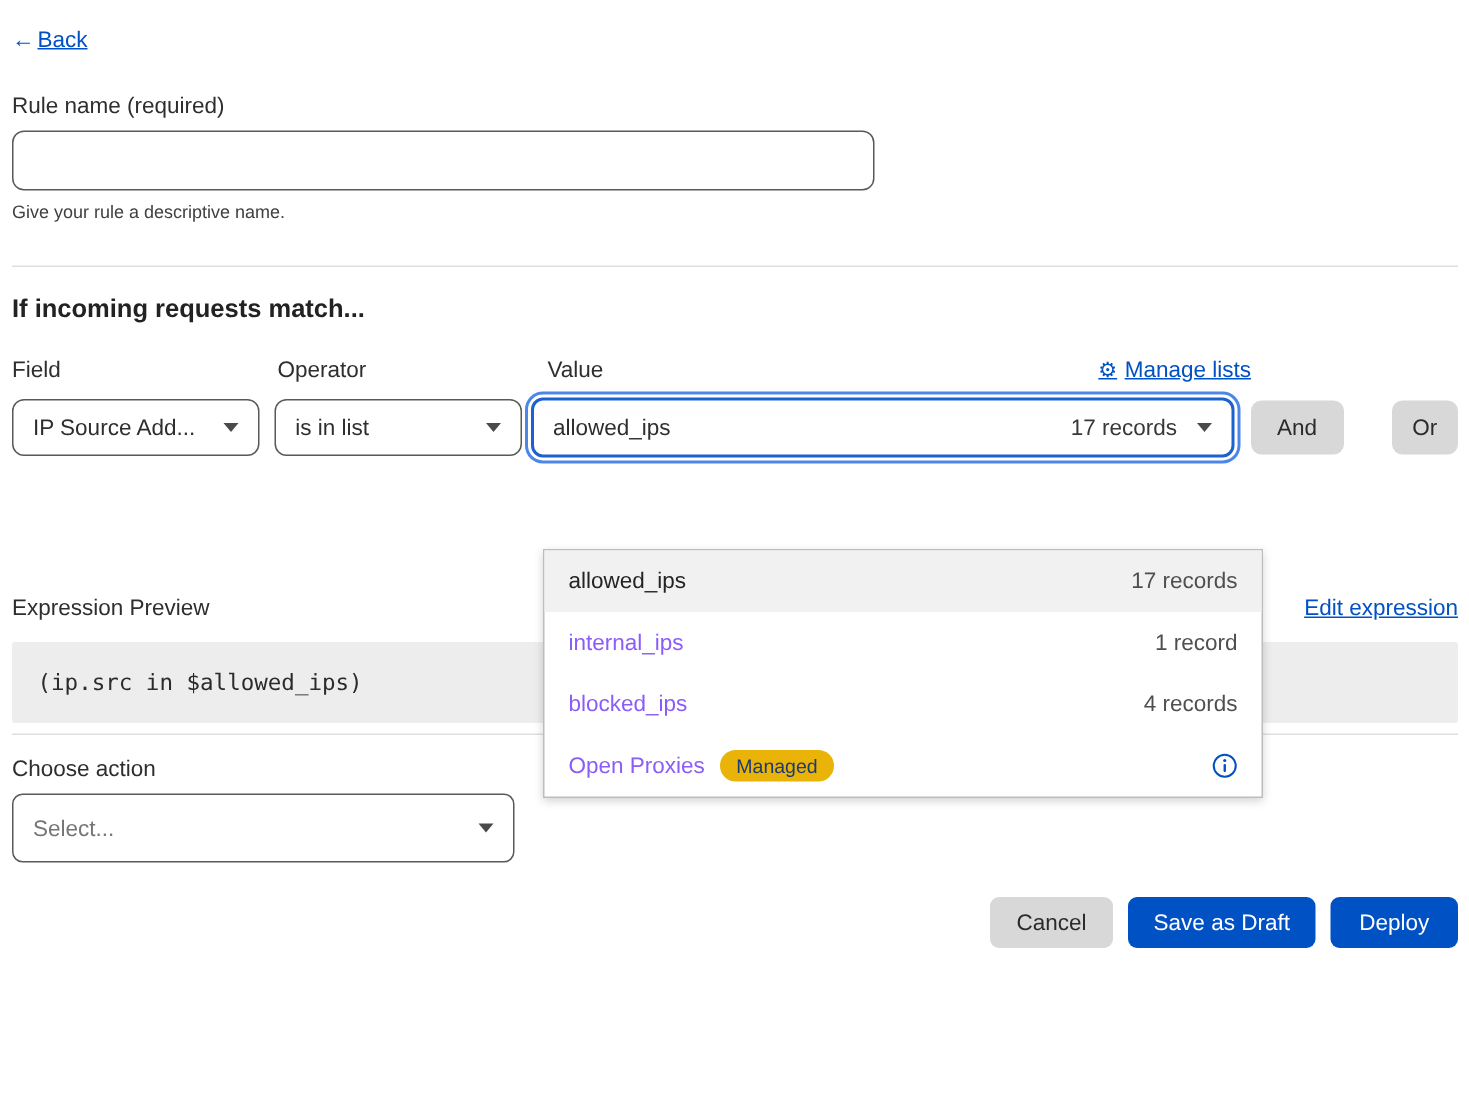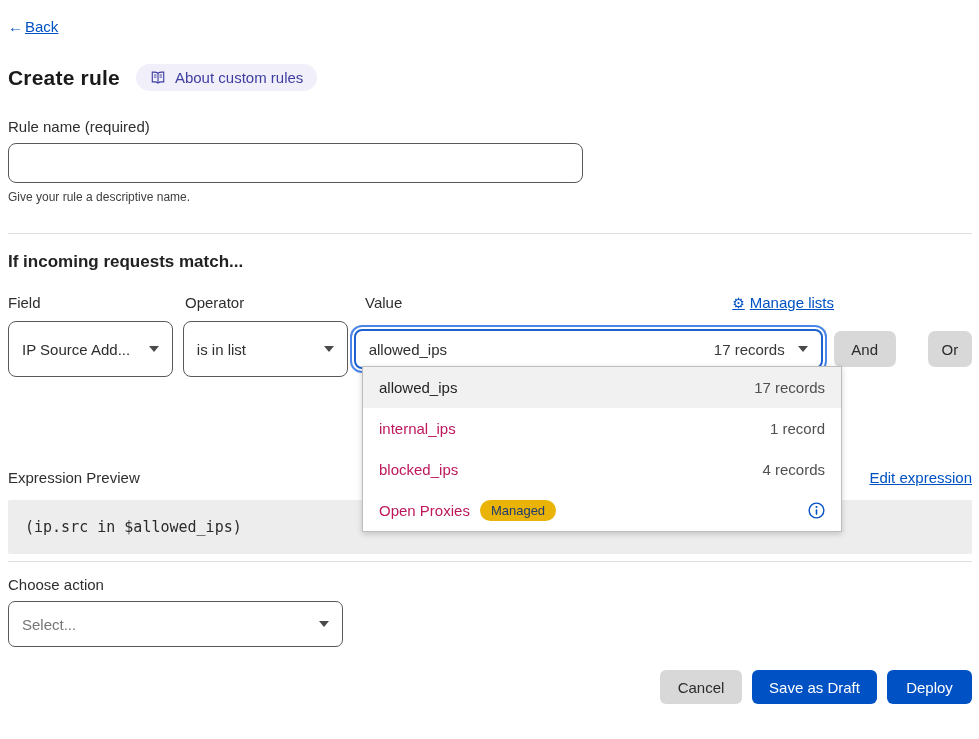--- a/index.html
+++ b/index.html
@@ -51,21 +51,21 @@
   .col-2 { width: 167px; margin-left: 10px; }
   .col-3 { width: 476px; margin-left: 6px; }
   .col-3-labels { display: flex; justify-content: space-between; align-items: flex-end; padding-left: 7px; }
   .manage-lists { font-size: 15px; display: inline-flex; align-items: center; gap: 5px; }
   .manage-lists .gear { text-decoration: none; font-size: 14px; color: #0051c3; }
 
   .cols-row { margin-top: 10px; display: flex; align-items: center; }
 
   .select {
     display: flex; align-items: center; justify-content: space-between;
-    height: 56px; padding: 0 13px;
+    height: 38px; padding: 0 13px;
     border: 1px solid #595959; border-radius: 8px;
     background: #fff; font-size: 15px; color: #2e2e2e; cursor: pointer;
   }
   .caret {
     width: 0; height: 0; flex: none;
     border-left: 5px solid transparent; border-right: 5px solid transparent;
     border-top: 6px solid #4a4a4a;
   }
   .select .txt { white-space: nowrap; overflow: hidden; text-overflow: ellipsis; }
 
@@ -92,21 +92,21 @@
   .dropdown-panel {
     position: absolute; left: 362px; top: 366px; width: 480px;
     background: #ffffff; border: 1px solid #bdbdbd;
     box-shadow: 0 2px 6px rgba(0,0,0,0.18);
     z-index: 10;
   }
   .dd-row {
     height: 41px; display: flex; align-items: center; justify-content: space-between;
     padding: 0 16px; font-size: 15px; cursor: pointer;
   }
-  .dd-row .name { color: #be185d; }
+  .dd-row .name { color: #8b5cf6; }
   .dd-row .detail { color: #4f4f4f; }
   .dd-row.selected { background: #f1f1f1; }
   .dd-row.selected .name { color: #242424; }
   .dd-left { display: flex; align-items: center; gap: 10px; }
   .managed-badge {
     background: #eab308; color: #1e3a6e; font-size: 13px;
     padding: 3px 11px; border-radius: 11px;
   }
   .info-icon { display: inline-flex; cursor: pointer; }
 
@@ -148,36 +148,20 @@
 <body>
 
 <div class="page">
 
   
   <div class="back-row">
     <a><span class="arrow">←</span><span>Back</span></a>
   </div>
 
   
-  <div class="title-row">
-    <h1 class="page-title">Create rule</h1>
-    <span class="about-badge">
-      <span>
-        <svg width="16" height="15" viewBox="0 0 16 16" fill="none">
-          <path d="M8 3.4C7 2.6 5.7 2.2 4.1 2.2H1.9v10.5h2.2c1.6 0 2.9.4 3.9 1.2 1-.8 2.3-1.2 3.9-1.2h2.2V2.2h-2.2C10.3 2.2 9 2.6 8 3.4z" stroke="#3f3da0" stroke-width="1.2"></path>
-          <line x1="8" y1="3.6" x2="8" y2="13.6" stroke="#3f3da0" stroke-width="1.2"></line>
-          <line x1="3.6" y1="5.4" x2="6.4" y2="5.4" stroke="#3f3da0" stroke-width="1"></line>
-          <line x1="3.6" y1="7.6" x2="6.4" y2="7.6" stroke="#3f3da0" stroke-width="1"></line>
-          <line x1="9.6" y1="5.4" x2="12.4" y2="5.4" stroke="#3f3da0" stroke-width="1"></line>
-          <line x1="9.6" y1="7.6" x2="12.4" y2="7.6" stroke="#3f3da0" stroke-width="1"></line>
-        </svg>
-      </span>
-      <span>About custom rules</span>
-    </span>
-  </div>
 
   
   <div class="field-label">Rule name (required)</div>
   <input class="rule-name-input" type="text" value="" style="">
   <div class="help-text">Give your rule a descriptive name.</div>
 
   <hr class="divider">
 
   
   <div class="section-heading">If incoming requests match...</div>

